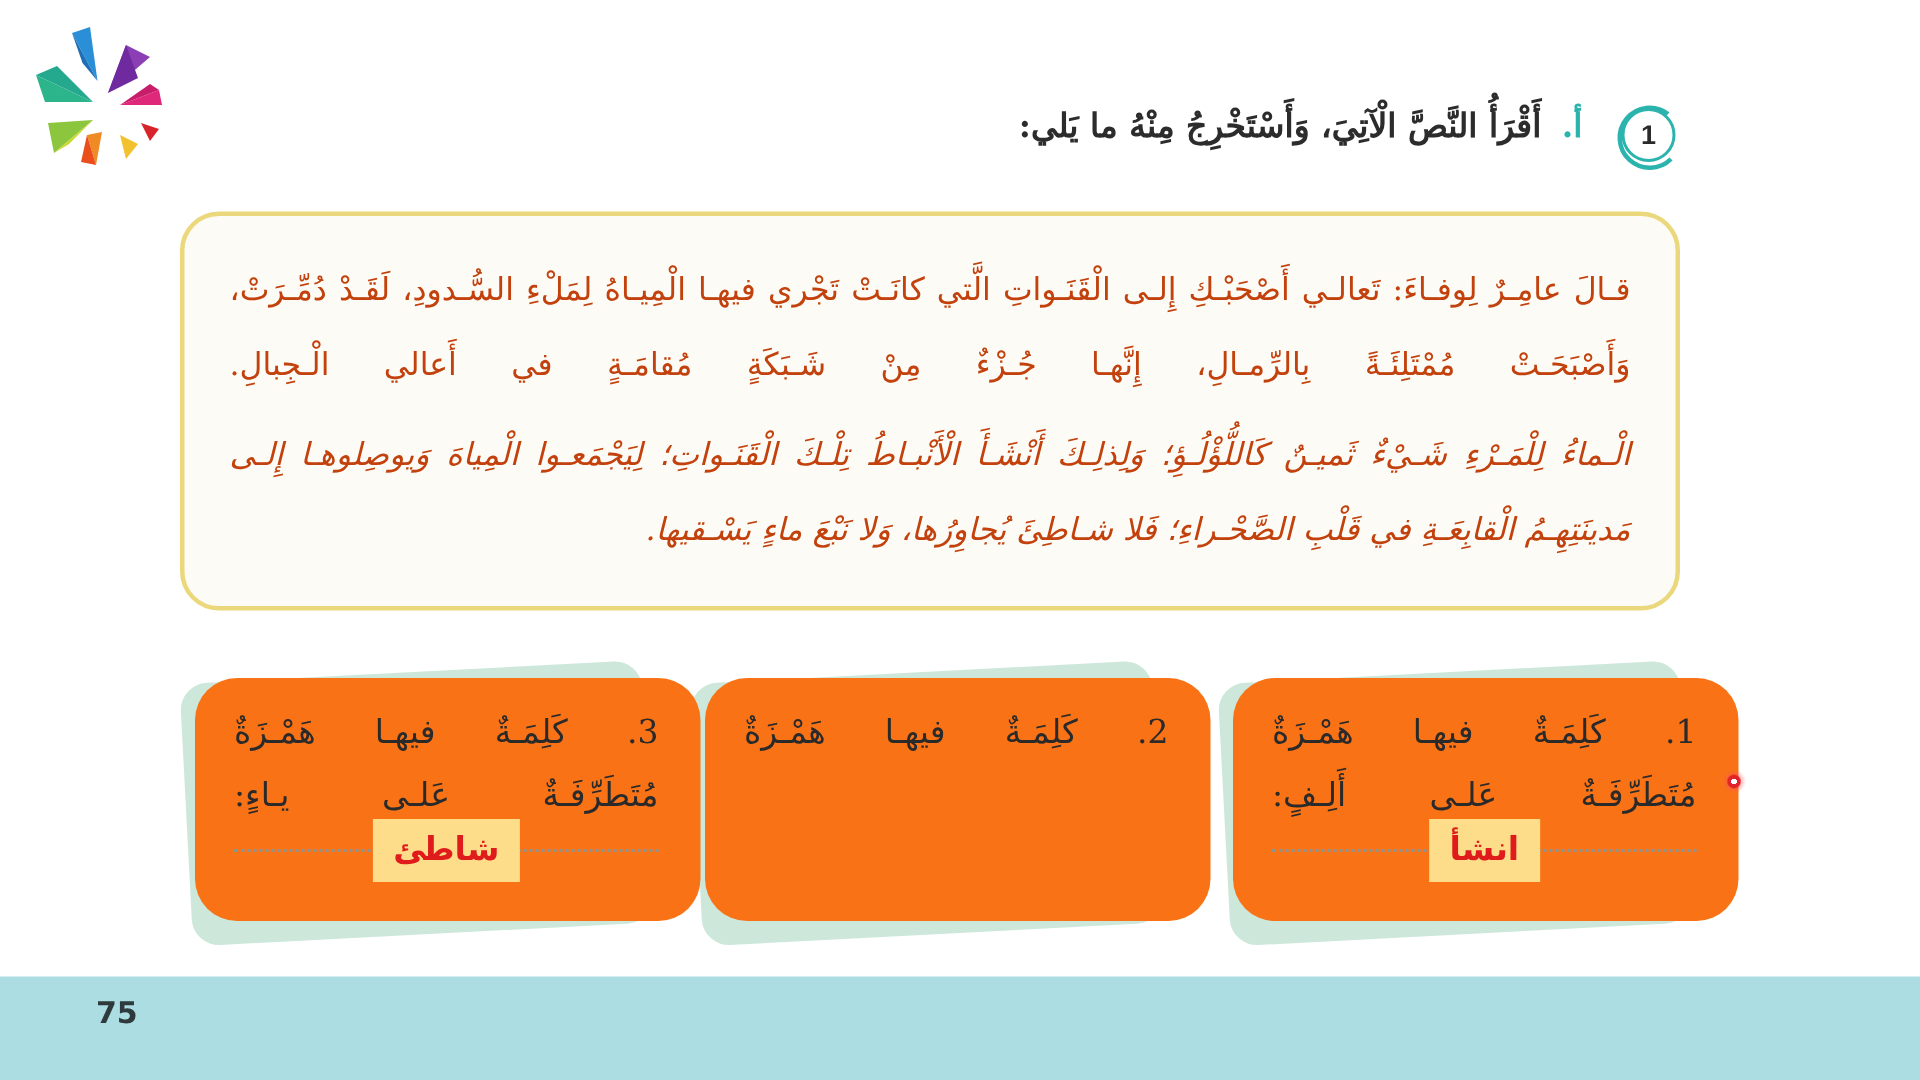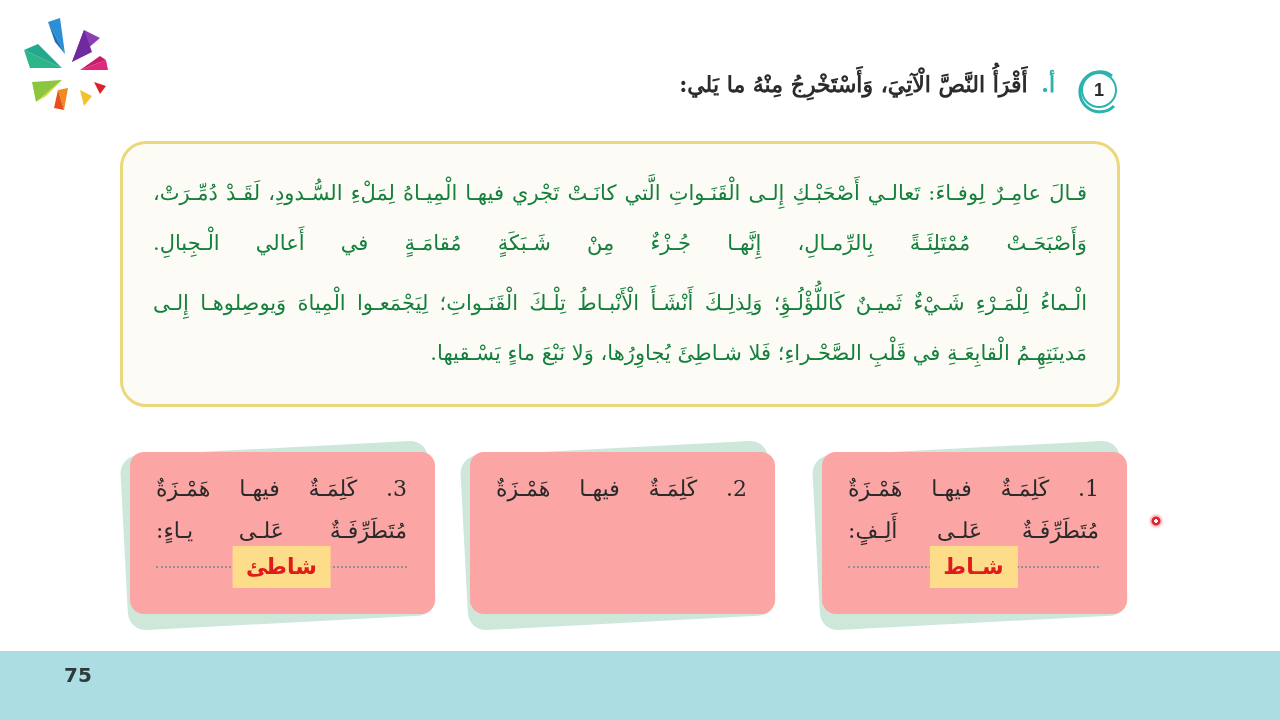--- a/index.html
+++ b/index.html
@@ -75,30 +75,31 @@
       width: 1000px;
       height: 266px;
       border: 3px solid #ecd87c;
       border-radius: 26px;
       background: #fdfbf5;
       box-sizing: border-box;
       direction: rtl;
       padding: 24px 30px 0 30px;
       font-family: "DejaVu Serif", serif;
       font-size: 21px;
-      color: #15803d;
+      color: #c2410c;
       line-height: 50px;
     }
     .passage-box p {
       margin: 0 0 10px 0;
       text-align: justify;
       text-align-last: justify;
     }
     .passage-box p:last-child {
       text-align-last: right;
+      font-style: italic;
     }
     .card {
       position: absolute;
       width: 305px;
       height: 168px;
       pointer-events: auto;
     }
     .card .back {
       position: absolute;
       left: -6px;
@@ -106,24 +107,24 @@
       width: 308px;
       height: 175px;
       background: #cde8db;
       border-radius: 18px;
       transform: rotate(-3deg);
     }
     .card .front {
       position: absolute;
       left: 0;
       top: 0;
-      width: 305px;
+      width: 337px;
       height: 162px;
-      background: #fca5a5;
-      border-radius: 14px;
+      background: #f97316;
+      border-radius: 28px;
       direction: rtl;
       box-sizing: border-box;
       padding: 16px 28px 0 26px;
       font-family: "DejaVu Serif", serif;
       font-size: 22px;
       color: #2a2a2a;
       line-height: 42px;
     }
     .card .line1, .card .line2 {
       white-space: nowrap;
@@ -224,21 +225,21 @@
     <p>الْـماءُ لِلْمَـرْءِ شَـيْءٌ ثَميـنٌ كَاللُّؤْلُـؤِ؛ وَلِذلِـكَ أَنْشَـأَ الْأَنْبـاطُ تِلْـكَ الْقَنَـواتِ؛ لِيَجْمَعـوا الْمِياهَ وَيوصِلوهـا إِلـى مَدينَتِهِـمُ الْقابِعَـةِ في قَلْبِ الصَّحْـراءِ؛ فَلا شـاطِئَ يُجاوِرُها، وَلا نَبْعَ ماءٍ يَسْـقيها.</p>
   </div>
 
   <div class="card" style="left:822px; top:452px;padding-left:40px;">
     <div class="back"></div>
     <div class="front">
       <div class="line1">1. كَلِمَـةٌ فيهـا هَمْـزَةٌ</div>
       <div class="line2">مُتَطَرِّفَـةٌ عَلـى أَلِـفٍ:</div>
       <div class="answer-row">
         <div class="dots"></div>
-        <div class="answer">شـاط</div>
+        <div class="answer">انشأ</div>
       </div>
     </div>
   </div>
 
   <div class="card" style="left:470px; top:452px;">
     <div class="back"></div>
     <div class="front">
       <div class="line1">2. كَلِمَـةٌ فيهـا هَمْـزَةٌ</div>
     </div>
   </div>

